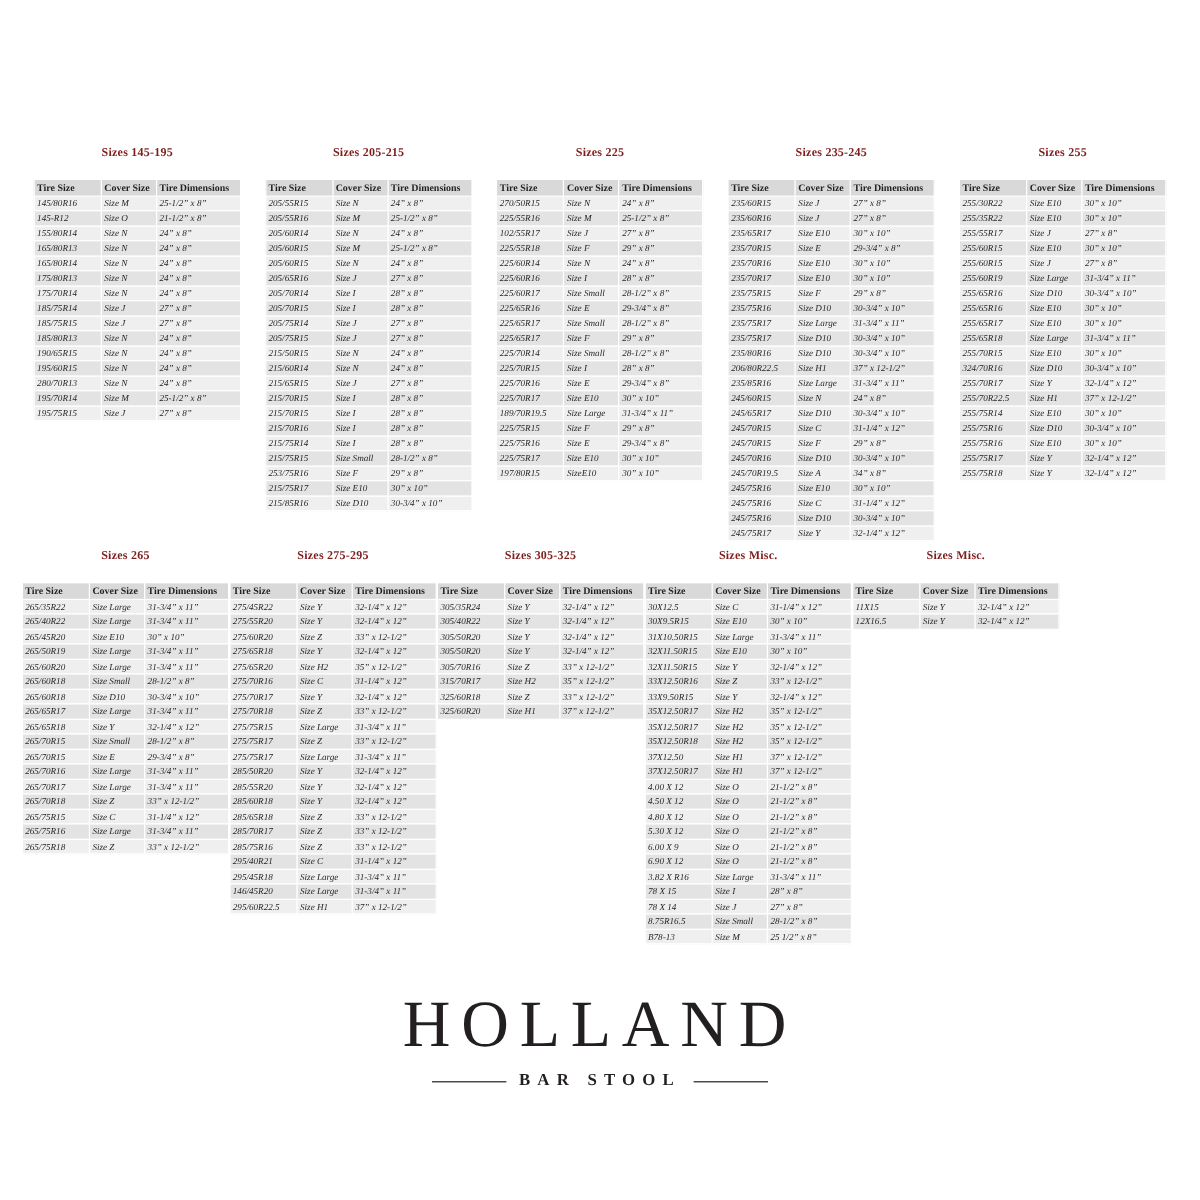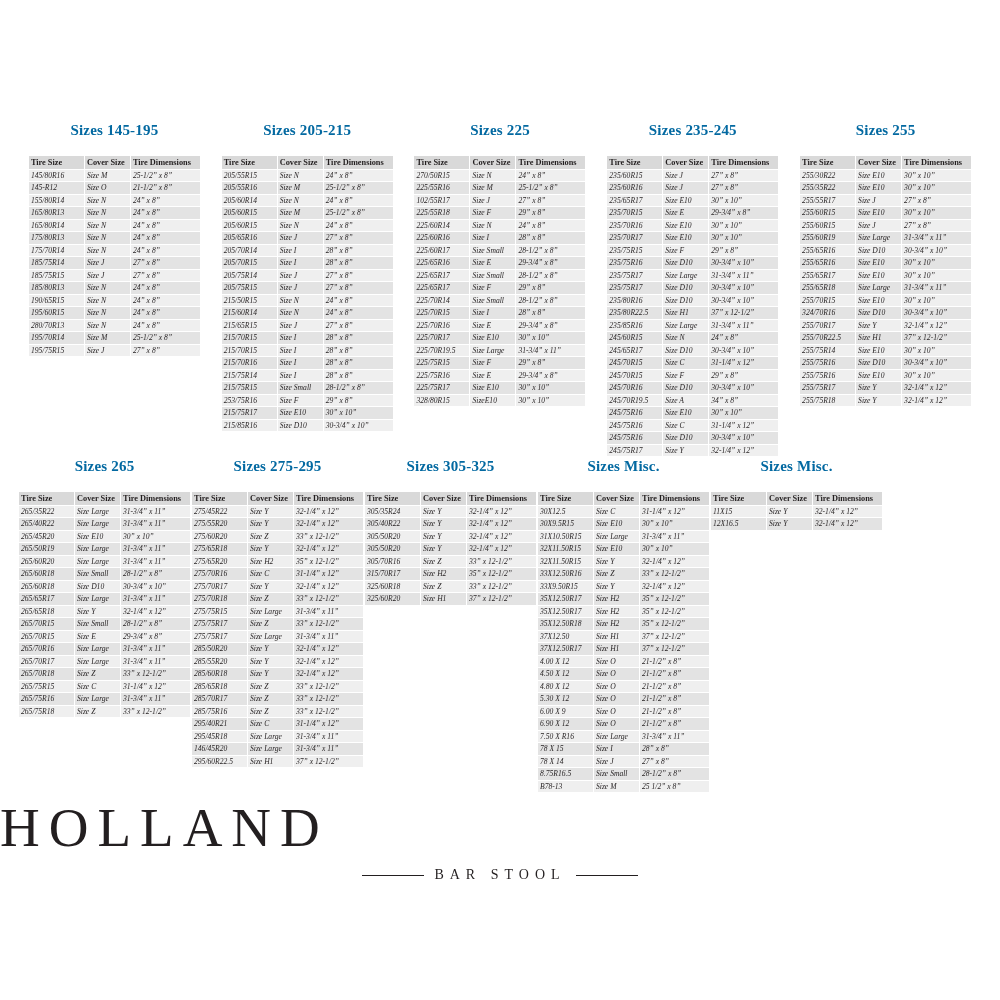--- a/index.html
+++ b/index.html
@@ -32,24 +32,24 @@
 
   .table-block {
     width: 196px;
     margin-right: 0px;
     box-sizing: border-box;
   }
   .table-block .title {
     text-align: center;
     font-family: "Liberation Serif", serif;
     font-weight: bold;
-    font-size: 15px;
+    font-size: 10px;
     letter-spacing: .2px;
     margin-bottom: 6px;
-    color: #0369a1;
+    color: #7f1d1d;
   }
   table.size-table {
     border-collapse: collapse;
     width: 172px;
     margin: 16px auto;
     table-layout: fixed;
   }
   table.size-table th {
     background: #d9d9d9;
     border: 1px solid #ffffff;
@@ -75,36 +75,37 @@
   table.size-table tr.even td { background: #e3e3e3; }
   table.size-table col.c1 { width: 56px; }
   table.size-table col.c2 { width: 46px; }
   table.size-table col.c3 { width: 70px; }
 
   
   .logo {
     position: absolute;
     left: 0;
     right: 0;
-    top: 800px;
-    text-align: left;
+    top: 826px;
+    text-align: center;
   }
   .logo .wordmark {
     font-family: "Liberation Serif", serif;
     font-size: 55px;
     letter-spacing: 9px;
     color: #231f20;
     line-height: 1;
   }
   .logo .subwrap {
     display: flex;
     align-items: center;
     justify-content: center;
     margin-top: 12px;
     gap: 10px;
+    font-weight: bold;
   }
   .logo .rule {
     width: 62px;
     height: 1px;
     background: #231f20;
   }
   .logo .sub {
     font-family: "Liberation Serif", serif;
     font-size: 14px;
     letter-spacing: 6px;
@@ -417,41 +418,41 @@
               <td>225/70R16</td>
               <td>Size E</td>
               <td>29-3/4” x 8”</td>
             </tr>
             <tr class="even">
               <td>225/70R17</td>
               <td>Size E10</td>
               <td>30” x 10”</td>
             </tr>
             <tr class="odd">
-              <td>225/70R19.5</td>
+              <td>189/70R19.5</td>
               <td>Size Large</td>
               <td>31-3/4” x 11”</td>
             </tr>
             <tr class="even">
               <td>225/75R15</td>
               <td>Size F</td>
               <td>29” x 8”</td>
             </tr>
             <tr class="odd">
               <td>225/75R16</td>
               <td>Size E</td>
               <td>29-3/4” x 8”</td>
             </tr>
             <tr class="even">
               <td>225/75R17</td>
               <td>Size E10</td>
               <td>30” x 10”</td>
             </tr>
             <tr class="odd">
-              <td>328/80R15</td>
+              <td>197/80R15</td>
               <td>SizeE10</td>
               <td>30” x 10”</td>
             </tr>
           </tbody>
       </table>
     </div>
 
     <div class="table-block">
       <div class="title">Sizes 235-245</div>
       <table class="size-table">
@@ -517,21 +518,21 @@
               <td>235/75R17</td>
               <td>Size D10</td>
               <td>30-3/4” x 10”</td>
             </tr>
             <tr class="odd">
               <td>235/80R16</td>
               <td>Size D10</td>
               <td>30-3/4” x 10”</td>
             </tr>
             <tr class="even">
-              <td>235/80R22.5</td>
+              <td>206/80R22.5</td>
               <td>Size H1</td>
               <td>37” x 12-1/2”</td>
             </tr>
             <tr class="odd">
               <td>235/85R16</td>
               <td>Size Large</td>
               <td>31-3/4” x 11”</td>
             </tr>
             <tr class="even">
               <td>245/60R15</td>
@@ -1094,21 +1095,21 @@
               <td>6.00 X 9</td>
               <td>Size O</td>
               <td>21-1/2” x 8”</td>
             </tr>
             <tr class="even">
               <td>6.90 X 12</td>
               <td>Size O</td>
               <td>21-1/2” x 8”</td>
             </tr>
             <tr class="odd">
-              <td>7.50 X R16</td>
+              <td>3.82 X R16</td>
               <td>Size Large</td>
               <td>31-3/4” x 11”</td>
             </tr>
             <tr class="even">
               <td>78 X 15</td>
               <td>Size I</td>
               <td>28” x 8”</td>
             </tr>
             <tr class="odd">
               <td>78 X 14</td>

